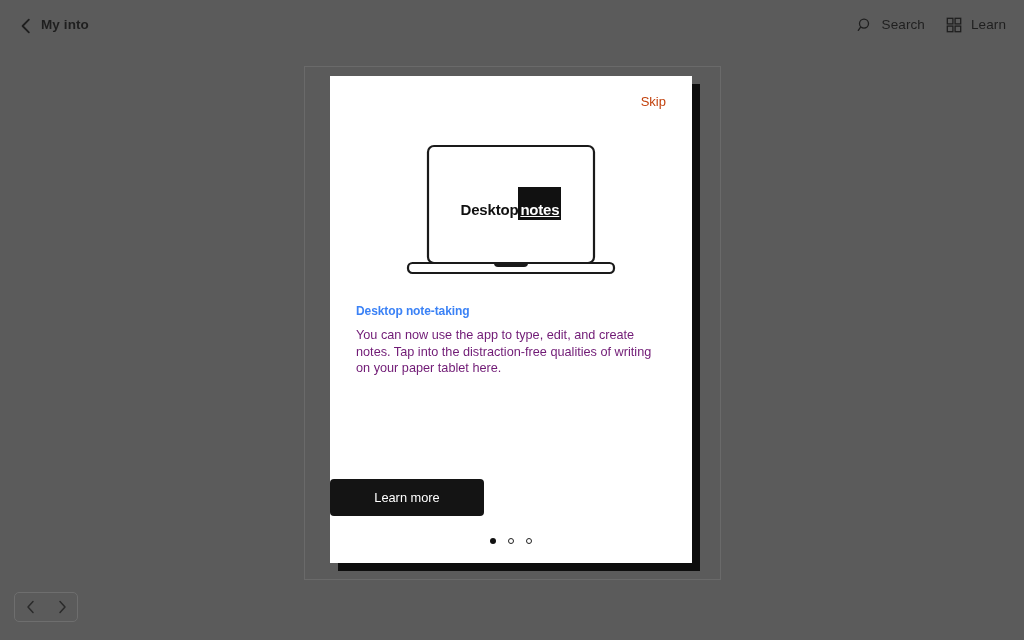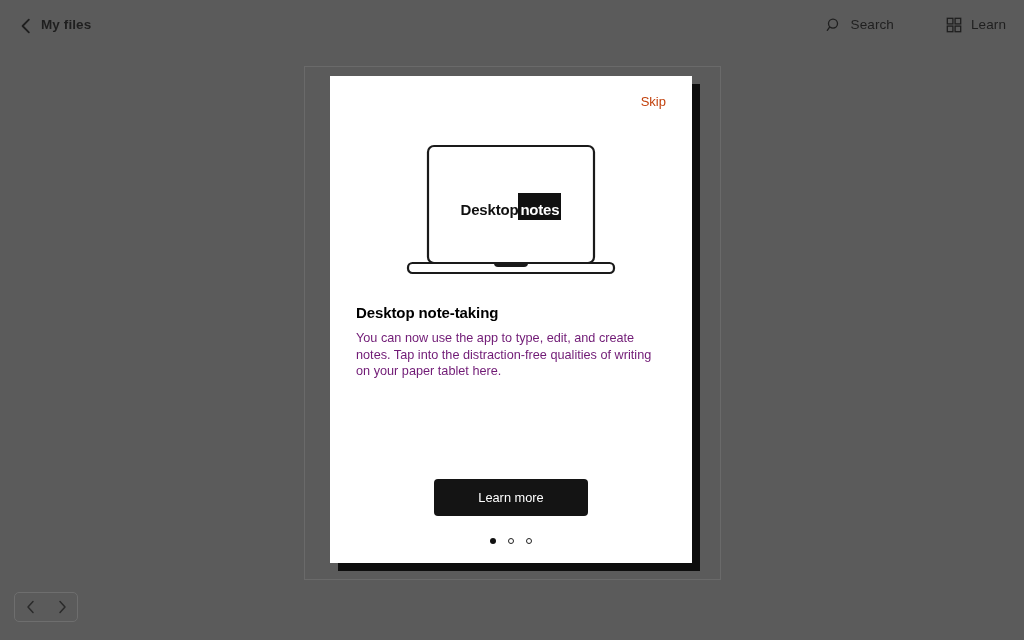--- a/index.html
+++ b/index.html
@@ -42,21 +42,21 @@
   }
   .topbar-title {
     font-size: 13.5px;
     font-weight: bold;
     color: #1f1f1f;
     letter-spacing: 0.1px;
   }
   .topbar-right {
     display: flex;
     align-items: center;
-    gap: 52px;
+    gap: 21px;
   }
   .tool-btn {
     display: flex;
     align-items: center;
     gap: 9px;
     cursor: pointer;
   }
   .tool-btn-label {
     font-size: 13.5px;
     color: #1f1f1f;
@@ -130,53 +130,54 @@
     text-align: center;
     font-size: 15px;
     font-weight: bold;
     color: #111111;
     letter-spacing: -0.2px;
     white-space: nowrap;
   }
   .laptop-screen-text .hl {
     background: #111111;
     color: #ffffff;
-    padding: 8px 2px 2px 2px;
+    padding: 14px 2px 2px 2px;
+    text-decoration: underline;
   }
 
   
   .textblock {
     position: absolute;
     top: 228px;
     left: 26px;
     width: 312px;
   }
   .card-title {
-    font-size: 15px;
+    font-size: 12px;
     font-weight: bold;
-    color: #000000;
+    color: #3b82f6;
     margin: 0 0 9px 0;
     letter-spacing: -0.1px;
   }
   .card-body {
     font-size: 12.7px;
     line-height: 16.6px;
     color: #701a75;
     margin: 0;
     width: 308px;
   }
 
   
   .cta-wrap {
     position: absolute;
     top: 403px;
     left: 0;
     width: 362px;
     display: flex;
-    justify-content: center;
+    justify-content: flex-start;
   }
   .cta-button {
     width: 154px;
     height: 37px;
     background: #141414;
     color: #ffffff;
     border: none;
     border-radius: 4px;
     font-family: inherit;
     font-size: 12.8px;
@@ -234,21 +235,21 @@
 </head>
 <body>
 
 <div class="topbar">
   <div class="topbar-left">
     <span class="back-chevron">
       <svg class="icon-search" viewBox="0 0 14 14" width="14" height="14" aria-hidden="true">
         <path d="M9.5 1.5 L4 7 L9.5 12.5" fill="none" stroke="#1f1f1f" stroke-width="1.6" stroke-linecap="round" stroke-linejoin="round"></path>
       </svg>
     </span>
-    <span class="topbar-title">My files</span>
+    <span class="topbar-title">My into</span>
   </div>
 
   <div class="topbar-right">
     <div class="tool-btn">
       <span>
         <svg class="icon-search" viewBox="0 0 16 16" width="16" height="16" aria-hidden="true">
           <circle cx="7" cy="6.6" r="4.5" fill="none" stroke="#1f1f1f" stroke-width="1.3"></circle>
           <line x1="3.6" y1="10.1" x2="1.3" y2="13.4" stroke="#1f1f1f" stroke-width="1.3" stroke-linecap="round"></line>
         </svg>
       </span>

